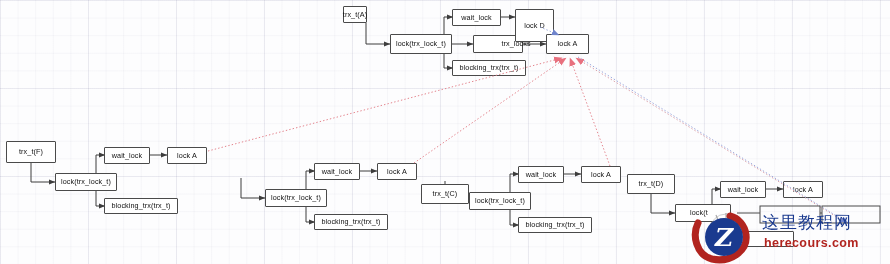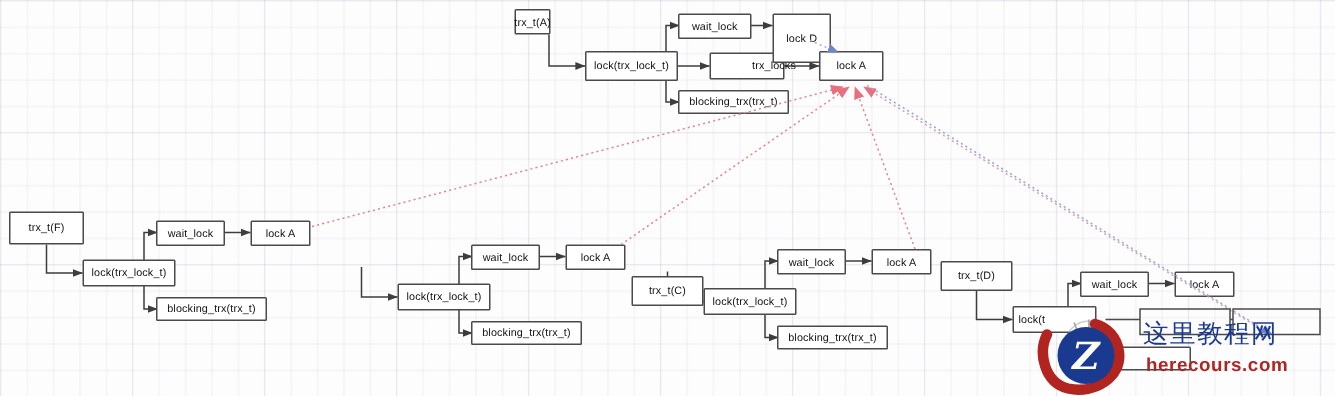--- a/index.html
+++ b/index.html
@@ -139,21 +139,21 @@
   <div class="node" style="left:314px;top:214px;width:74px;height:16px;">blocking_trx(trx_t)</div>
   <div class="node" style="left:377px;top:163px;width:40px;height:17px;">lock A</div>
 
   <div class="node" style="left:421px;top:161px;width:48px;height:20px;margin-top:23px;">trx_t(C)</div>
   <div class="node" style="left:469px;top:192px;width:62px;height:18px;">lock(trx_lock_t)</div>
   <div class="node" style="left:518px;top:166px;width:46px;height:17px;">wait_lock</div>
   <div class="node" style="left:518px;top:217px;width:74px;height:16px;">blocking_trx(trx_t)</div>
   <div class="node" style="left:581px;top:166px;width:40px;height:17px;">lock A</div>
 
   <div class="node" style="left:627px;top:174px;width:48px;height:20px;">trx_t(D)</div>
-  <div class="node" style="left:675px;top:204px;width:56px;height:18px;justify-content:flex-start;padding-left:3px;overflow:hidden;">lock(t</div>
+  <div class="node" style="left:675px;top:204px;width:56px;height:18px;justify-content:flex-start;padding-left:14px;overflow:hidden;">lock(t</div>
   <div class="node" style="left:720px;top:181px;width:46px;height:17px;">wait_lock</div>
   <div class="node" style="left:720px;top:231px;width:74px;height:16px;justify-content:flex-start;padding-left:3px;overflow:hidden;">blo</div>
   <div class="node" style="left:783px;top:181px;width:40px;height:17px;">lock A</div>
 
   <svg class="layer">
 
     <g stroke="#e4848d" stroke-width="1" fill="none" stroke-dasharray="1.4 2.1" marker-end="url(#ahRed)">
       <path d="M208,151 L562,58"></path>
       <path d="M414,163 L566,58"></path>
       <path d="M610,166 L570,58"></path>

